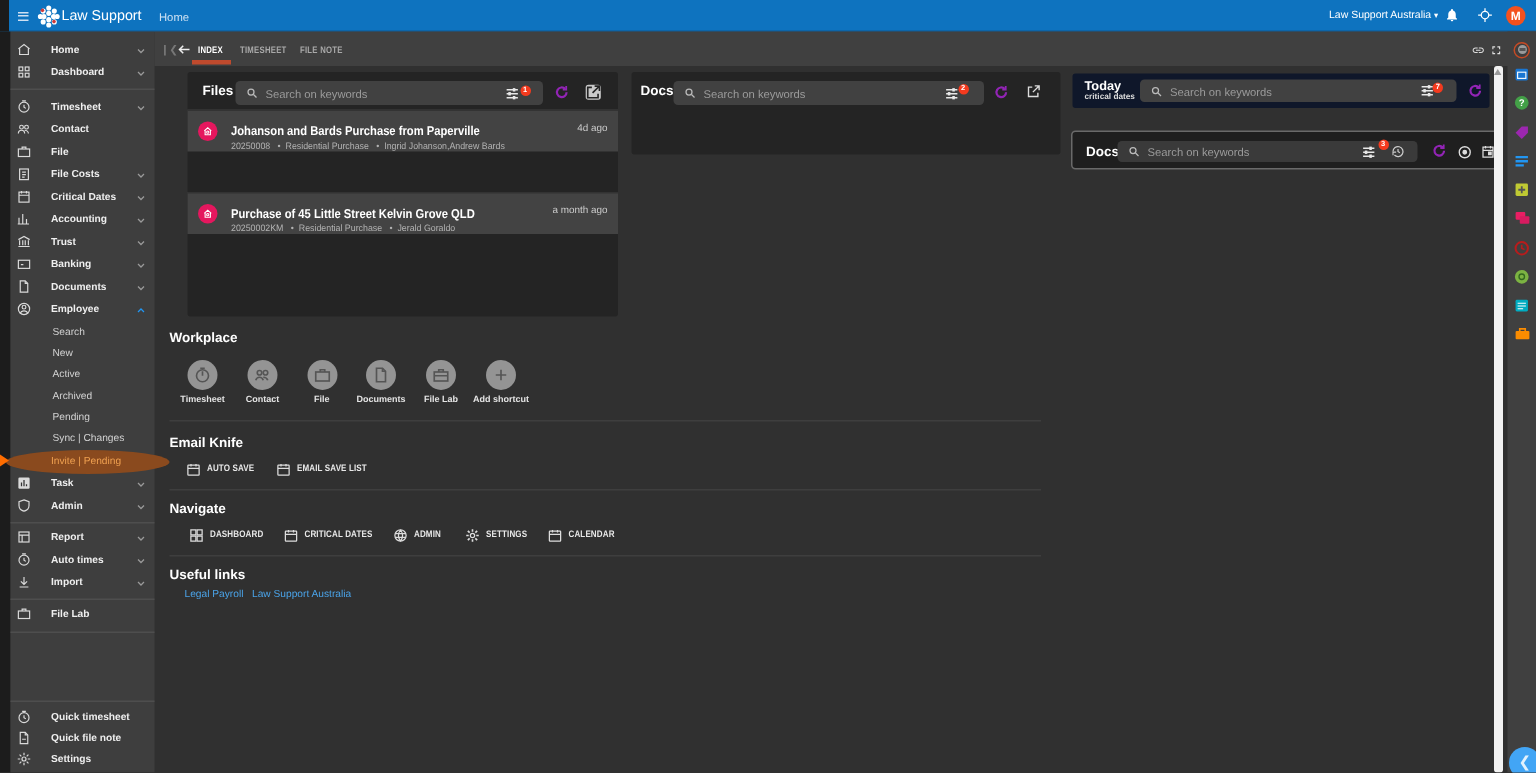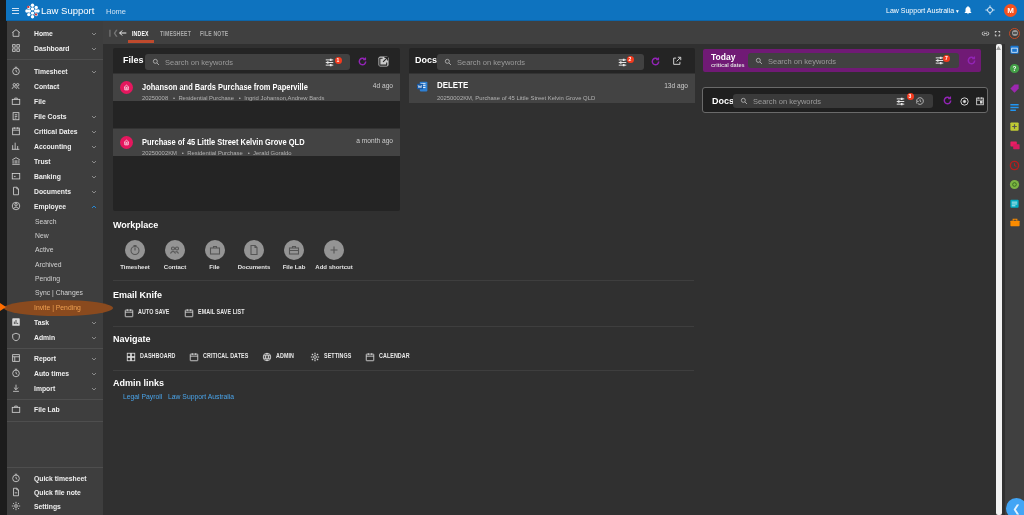--- a/index.html
+++ b/index.html
@@ -23,21 +23,21 @@
 .mi .ic { position:absolute; left:4px; top:2px; width:10px; height:10px; }
 .mi .tx { position:absolute; left:27px; top:4px; white-space:nowrap; }
 .mi .ch { position:absolute; right:5px; top:3.5px; width:8px; height:8px; }
 .smi { position:absolute; left:28px; color:#d2d2d2; font-size:6.8px; white-space:nowrap; }
 .sep { position:absolute; left:0; width:96px; height:1px; background:#4e4e4e; }
 #tabbar { left:103px; top:21px; width:921px; height:23px; background:#404040; }
 .tab { position:absolute; top:9px; font-size:6.3px; font-weight:bold; letter-spacing:0.2px; color:#a9a9a9; transform:scaleX(.82); transform-origin:0 0; }
 .tab.on { color:#fff; }
 #tabuline { left:24.5px; top:19px; width:26px; height:2.5px; background:#bf4a2d; }
 #content { left:103px; top:44px; width:902px; height:471px; background:#303030; }
-.panel { position:absolute; background:#242424; border-radius:2px; }
+.panel { position:absolute; background:#242424; border-radius:2px;margin-left:12px; }
 .plabel { position:absolute; color:#fff; font-weight:bold; font-size:9px; }
 .sinput { position:absolute; background:#414141; border-radius:3px; }
 .badge { position:absolute; background:#f43a1e; border-radius:50%; width:7px; height:7px;
   color:#fff; font-size:5px; text-align:center; line-height:7px; font-weight:bold;}
 .row { position:absolute; left:0; width:100%; background:#434343; border-top:1px solid #333; }
 .rtitle { position:absolute; left:29px; top:8px; font-size:8.5px; font-weight:bold; color:#fff; white-space:nowrap; transform:scaleX(.88); transform-origin:0 0;}
 .rsub { position:absolute; left:29px; top:20px; font-size:6.2px; color:#b3b3b3; white-space:nowrap; transform:scaleX(.95); transform-origin:0 0;}
 .rtime { position:absolute; right:7px; top:7.5px; font-size:6.6px; color:#cccccc; }
 .ravatar { position:absolute; left:7px; top:7px; width:13px; height:13px; border-radius:50%; }
 .stitle { position:absolute; font-size:9px; font-weight:bold; color:#fff; }
@@ -381,35 +381,22 @@
         </svg>
 <div class="badge abs" style="left:217.5px;top:8px">2</div>
 <svg class="abs" style="left:241px;top:8px" width="11" height="11" viewBox="0 0 24 24" fill="none" stroke="#9224b5" stroke-width="3.2">
           <path d="M19 12a7 7 0 1 1-2.05-4.95"></path>
           <path d="M18.5 3v5h-5" stroke-width="2.6" fill="none"></path>
         </svg>
 <svg class="abs" style="left:263px;top:8px" width="10" height="10" viewBox="0 0 24 24" fill="none" stroke="#ddd" stroke-width="2.2">
           <path d="M10 5H4v15h15v-6"></path>
           <path d="M14 3h7v7M20 4l-9 9"></path>
         </svg>
-<div class="row" style="top:25px;height:30px">
-<svg class="abs" style="left:7px;top:6px" width="13" height="13" viewBox="0 0 24 24">
-            <rect x="7" y="3" width="14" height="18" rx="1.5" fill="#2d7fd3"></rect>
-            <rect x="8.5" y="6" width="9" height="1.8" fill="#fff" opacity=".9"></rect>
-            <rect x="8.5" y="9.5" width="9" height="1.8" fill="#fff" opacity=".9"></rect>
-            <rect x="8.5" y="13" width="9" height="1.8" fill="#fff" opacity=".9"></rect>
-            <rect x="2" y="7" width="11" height="10" rx="1" fill="#1559a8"></rect>
-            <path d="M4 9.5l1.5 5 1.8-4 1.8 4 1.5-5" stroke="#fff" stroke-width="1.2" fill="none"></path>
-          </svg>
-<div class="rtitle" style="left:28px;top:6px;font-size:9px">DELETE</div>
-<div class="rsub" style="left:28px;top:20px">20250002KM, Purchase of 45 Little Street Kelvin Grove QLD</div>
-<div class="rtime">13d ago</div>
-</div>
-      </div>
-<div class="panel" style="left:703px;top:49px;width:278px;height:23px;background:#701a75">
+      </div>
+<div class="panel" style="left:703px;top:49px;width:278px;height:23px;background:#0f172a">
 <div class="abs" style="left:8px;top:2.5px;font-size:8.5px;font-weight:bold;color:#fff">Today</div>
 <div class="abs" style="left:8px;top:13px;font-size:5.5px;font-weight:bold;color:#ddd">critical dates</div>
 <div class="sinput" style="left:45px;top:4px;width:211px;height:15px"></div>
 <svg class="abs" style="left:52px;top:7.5px" width="8" height="8" viewBox="0 0 24 24" fill="none" stroke="#bbb" stroke-width="2.5">
           <circle cx="10" cy="10" r="6"></circle>
           <path d="M15 15l6 6"></path>
         </svg>
 <div class="abs" style="left:65px;top:7.5px;font-size:7.5px;color:#9b9b9b">Search on keywords</div>
 <svg class="abs" style="left:232px;top:7.0px" width="9" height="9" viewBox="0 0 24 24">
           <path d="M2 5h20M2 12h20M2 19h20" stroke="#e8e8e8" stroke-width="2.6" fill="none"></path>
@@ -542,21 +529,21 @@
         </svg><span style="vertical-align:1.5px">ADMIN</span></div>
 <div class="btn abs" style="left:310px;top:352px"><svg width="10" height="10" viewBox="0 0 24 24">
           <circle cx="12" cy="12" r="3.4" fill="none" stroke="#ddd" stroke-width="2"></circle>
           <path d="M12 2v4M12 18v4M2 12h4M18 12h4M4.5 4.5l3 3M16.5 16.5l3 3M4.5 19.5l3-3M16.5 7.5l3-3" fill="none" stroke="#ddd" stroke-width="2.6"></path>
         </svg><span style="vertical-align:1.5px">SETTINGS</span></div>
 <div class="btn abs" style="left:365px;top:352px"><svg width="10" height="10" viewBox="0 0 24 24">
           <rect x="3" y="5" width="18" height="16" rx="1" fill="none" stroke="#ddd" stroke-width="2"></rect>
           <path d="M3 10h18M8 3v4M16 3v4" fill="none" stroke="#ddd" stroke-width="2"></path>
         </svg><span style="vertical-align:1.5px">CALENDAR</span></div>
 <div class="csep abs" style="left:113px;width:581px;top:369.5px"></div>
-<div class="stitle abs" style="left:113px;top:377.5px">Admin links</div>
+<div class="stitle abs" style="left:113px;top:377.5px">Useful links</div>
 <div class="link abs" style="left:123px;top:392.5px">Legal Payroll</div>
 <div class="link abs" style="left:168px;top:392.5px">Law Support Australia</div>
 </div>
 <div class="abs" id="rightstrip"></div>
 <div class="abs" id="scrollbar"></div>
 <svg class="abs" style="left:996px;top:46px" width="5" height="4" viewBox="0 0 10 8">
       <path d="M5 0L10 8H0z" fill="#9a9a9a"></path>
     </svg>
 <div id="rsicons">
 <div class="abs" style="left:1009.0px;top:27.5px;width:11px;height:11px;border:1.8px solid #c64a24;border-radius:50%;background:#3e3e3e"></div>

